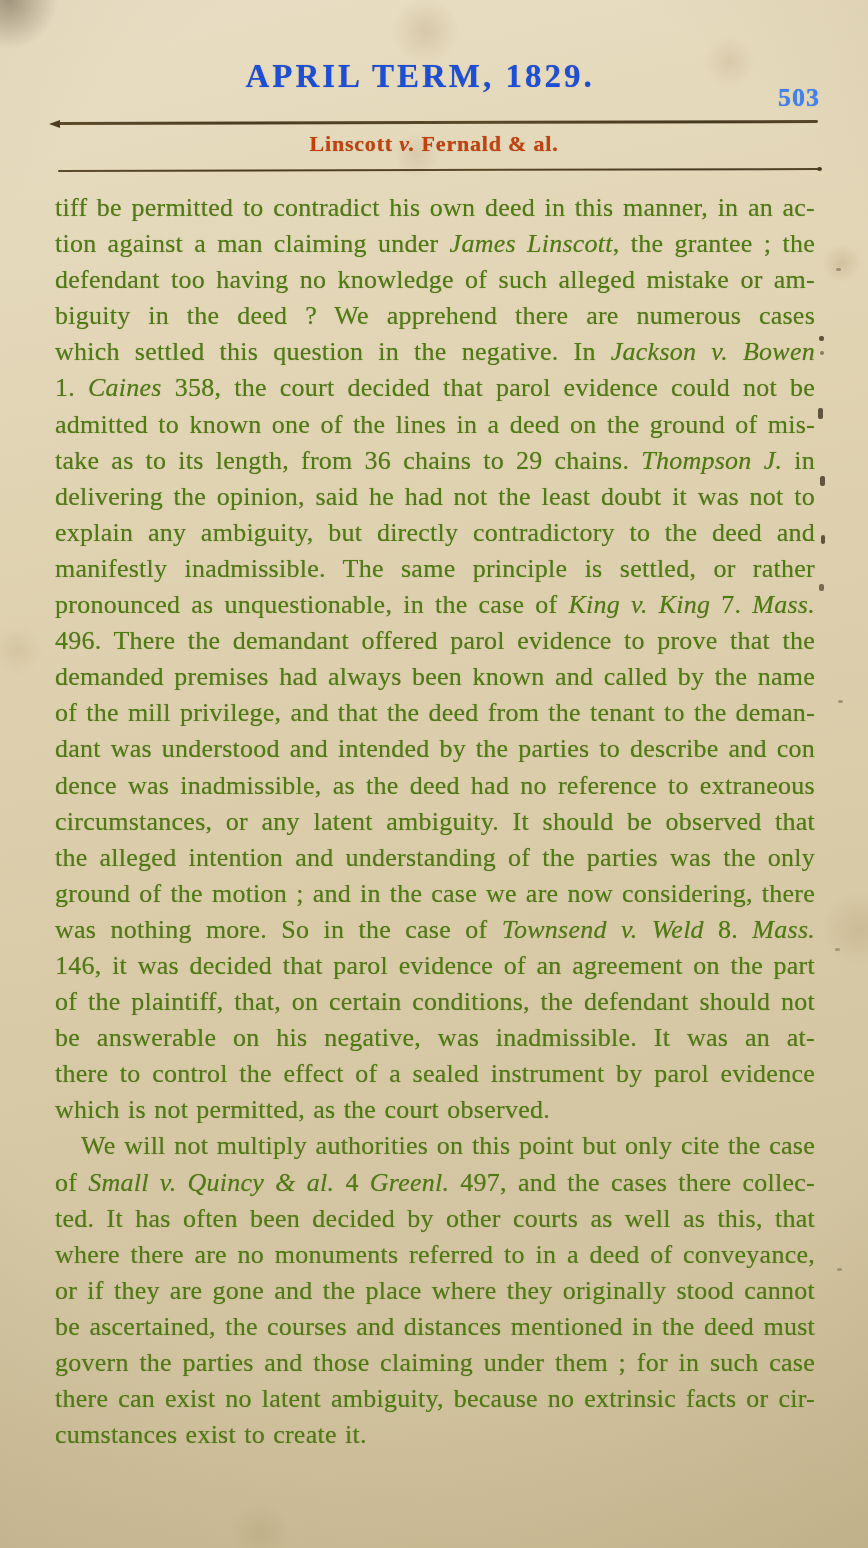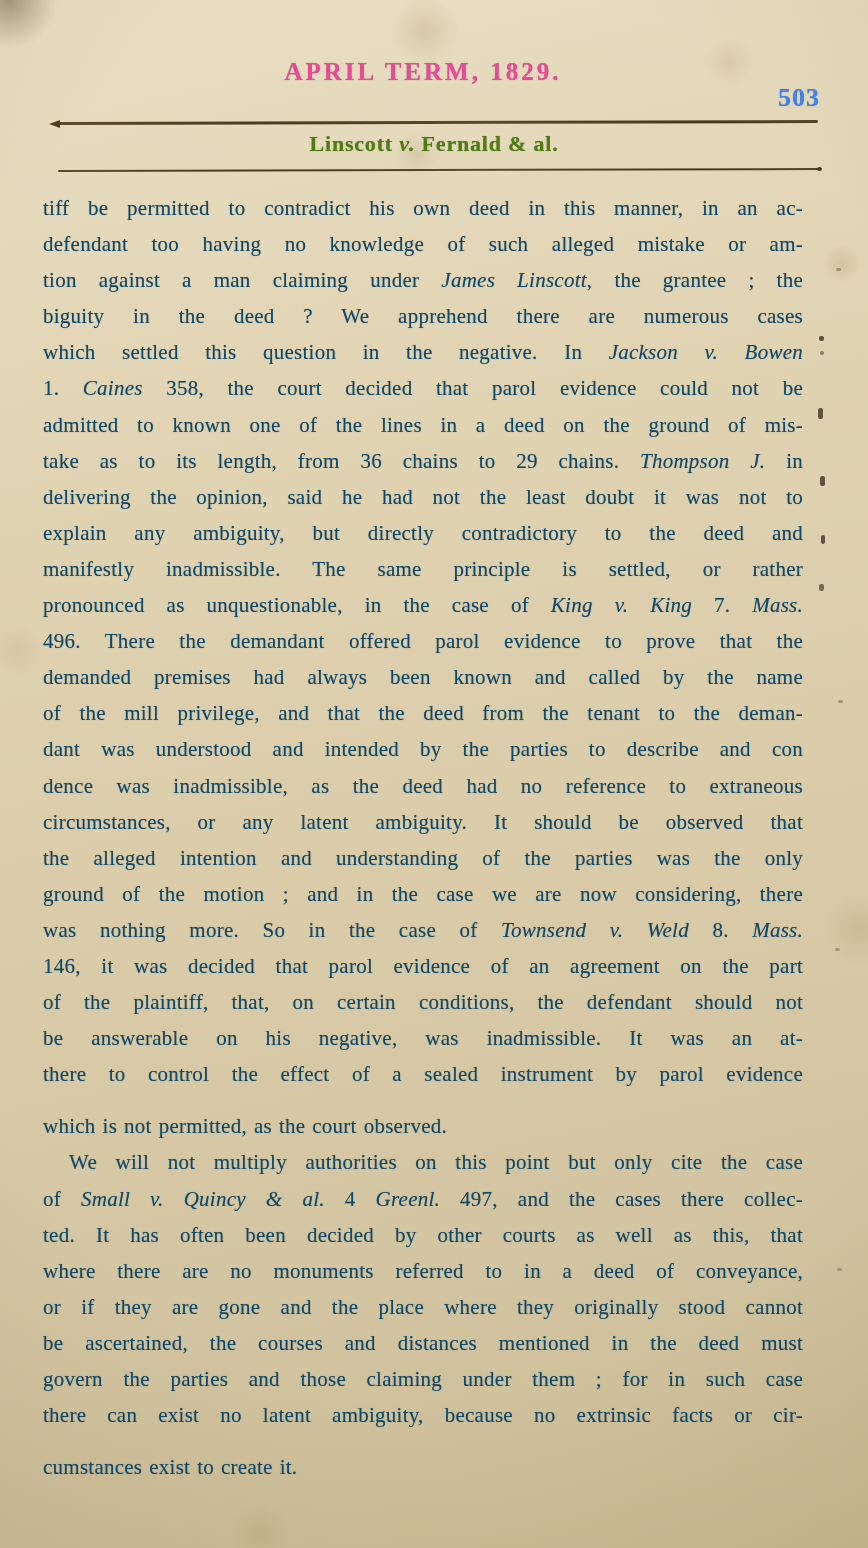--- a/index.html
+++ b/index.html
@@ -19,22 +19,22 @@
       radial-gradient(circle 40px at 30% 99%, rgba(120,90,45,.10), rgba(120,90,45,0) 75%),
       radial-gradient(ellipse 115% 85% at 50% 44%, rgba(0,0,0,0) 55%, rgba(110,88,50,.20) 100%),
       linear-gradient(168deg, #e9dec4 0%, #e0d3b2 30%, #dacca9 55%, #d2c4a0 80%, #cabb95 100%);
   }
   .ink { color: #473a27; }
 
   
   .page-header { position: absolute; top: 58px; left: 0; right: 0; height: 36px; }
   .running-head {
     position: absolute; left: 50%; transform: translateX(-54%);
-    font-size: 25px; font-weight: 700; letter-spacing: 3px;
-    color: #ec4899; white-space: nowrap;
+    font-size: 33px; font-weight: 700; letter-spacing: 3px;
+    color: #1d4ed8; white-space: nowrap;
     text-shadow: 0 0 1px rgba(82,67,42,.55);
   }
   .page-number {
     position: absolute; right: 48px; top: 1px;
     font-size: 26px; font-weight: 700; letter-spacing: 1px;
     color: #3b82f6; text-shadow: 0 0 1px rgba(78,64,38,.55); margin-top: 24px;
   }
 
   
   .rule {
@@ -53,36 +53,36 @@
   .rule-bottom::after {
     content: ""; position: absolute; right: -4px; top: -1px;
     width: 5px; height: 4px; border-radius: 50%; background: #463921;
   }
 
   
   .case-title {
     position: absolute; top: 131px; left: 0; right: 0;
     text-align: center;
     font-size: 22px; font-weight: 700; letter-spacing: .8px;
-    color: #4d7c0f; text-shadow: 0 0 1px rgba(76,62,37,.5);
+    color: #c2410c; text-shadow: 0 0 1px rgba(76,62,37,.5);
   }
 
   
   .opinion-text {
-    position: absolute; top: 190px; left: 43px; width: 760px;
-    font-size: 21px; color: #0c4a6e;
+    position: absolute; top: 190px; left: 55px; width: 760px;
+    font-size: 26px; color: #4d7c0f;
     letter-spacing: .25px; word-spacing: 1.5px;
     text-shadow: 0 0 1px rgba(71,58,39,.45);
   }
   .line {
     height: 36.1px; line-height: 36.1px;
     text-align: justify; text-align-last: justify;
     white-space: nowrap;
   }
-  .line.end { text-align-last: left; margin-top: 16px; }
+  .line.end { text-align-last: left; }
   .line.indent { text-indent: 26px; }
   .it { font-style: italic; }
 
   
   .speck { position: absolute; background: #342a18; border-radius: 2px; opacity: .75; }
   .sp1 { left: 819px; top: 336px; width: 5px; height: 5px; }
   .sp2 { left: 820px; top: 351px; width: 4px; height: 4px; opacity: .5; }
   .sp3 { left: 818px; top: 408px; width: 5px; height: 11px; }
   .sp4 { left: 820px; top: 476px; width: 5px; height: 10px; }
   .sp5 { left: 821px; top: 535px; width: 4px; height: 9px; }
@@ -99,22 +99,22 @@
   <div class="running-head">APRIL TERM, 1829.</div>
   <div class="page-number">503</div>
 </header>
 
 <div class="rule rule-top"></div>
 <div class="case-title ink"><span>Linscott </span><span class="it">v.</span><span> Fernald &amp; al.</span></div>
 <div class="rule rule-bottom"></div>
 
 <main class="opinion-text">
     <div class="line"><span>tiff be permitted to contradict his own deed in this manner, in an ac-</span></div>
+    <div class="line"><span>tion against a man claiming under </span><span class="it">James Linscott</span><span>, the grantee ; the</span></div>
     <div class="line"><span>defendant too having no knowledge of such alleged mistake or am-</span></div>
-    <div class="line"><span>tion against a man claiming under </span><span class="it">James Linscott</span><span>, the grantee ; the</span></div>
     <div class="line"><span>biguity in the deed ?  We apprehend there are numerous cases</span></div>
     <div class="line"><span>which settled this question in the negative.  In </span><span class="it">Jackson v. Bowen</span></div>
     <div class="line"><span>1. </span><span class="it">Caines</span><span> 358, the court decided that parol evidence could not be</span></div>
     <div class="line"><span>admitted to known one of the lines in a deed on the ground of mis-</span></div>
     <div class="line"><span>take as to its length, from 36 chains to 29 chains.  </span><span class="it">Thompson J.</span><span> in</span></div>
     <div class="line"><span>delivering the opinion, said he had not the least doubt it was not to</span></div>
     <div class="line"><span>explain any ambiguity, but directly contradictory to the deed and</span></div>
     <div class="line"><span>manifestly inadmissible.  The same principle is settled, or rather</span></div>
     <div class="line"><span>pronounced as unquestionable, in the case of </span><span class="it">King v. King</span><span> 7. </span><span class="it">Mass.</span></div>
     <div class="line"><span>496.  There the demandant offered parol evidence to prove that the</span></div>

